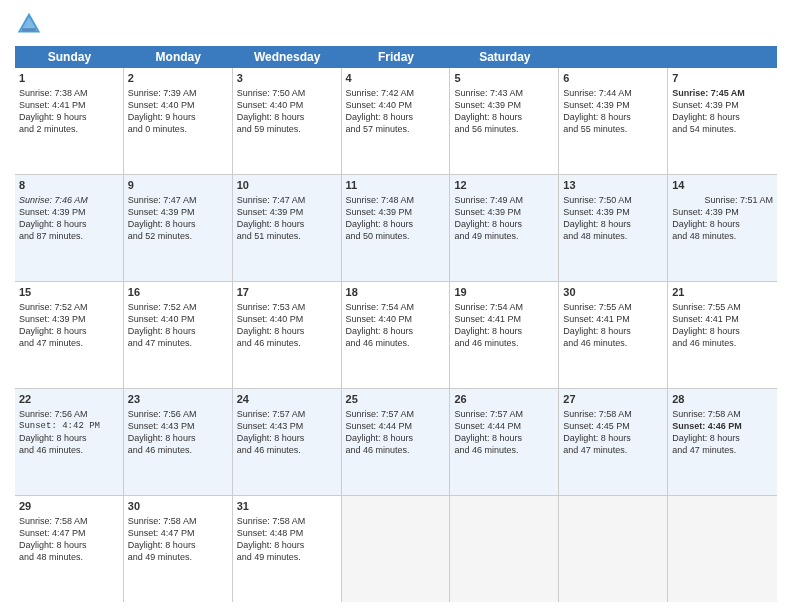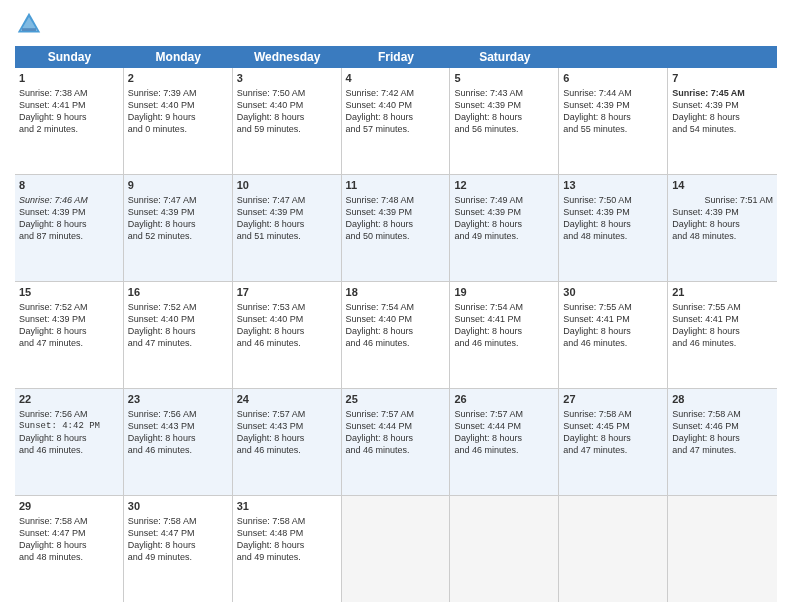--- a/index.html
+++ b/index.html
@@ -338,21 +338,21 @@
           <div class="cal-cell">
             <span class="day-num">27</span>
             <span style="display: block;">Sunrise: 7:58 AM</span>
             <span style="display: block;">Sunset: 4:45 PM</span>
             <span style="display: block;">Daylight: 8 hours</span>
             <span style="display: block;">and 47 minutes.</span>
           </div>
           <div class="cal-cell">
             <span class="day-num">28</span>
             <span style="display: block;">Sunrise: 7:58 AM</span>
-            <span style="display: block;">Sunset: 4:46 PM</span>
+            <span style="display: block; font-weight: bold;">Sunset: 4:46 PM</span>
             <span style="display: block;">Daylight: 8 hours</span>
             <span style="display: block;">and 47 minutes.</span>
           </div>
         </div>
         <div class="cal-row">
           <div class="cal-cell">
             <span class="day-num">29</span>
             <span style="display: block;">Sunrise: 7:58 AM</span>
             <span style="display: block;">Sunset: 4:47 PM</span>
             <span style="display: block;">Daylight: 8 hours</span>

